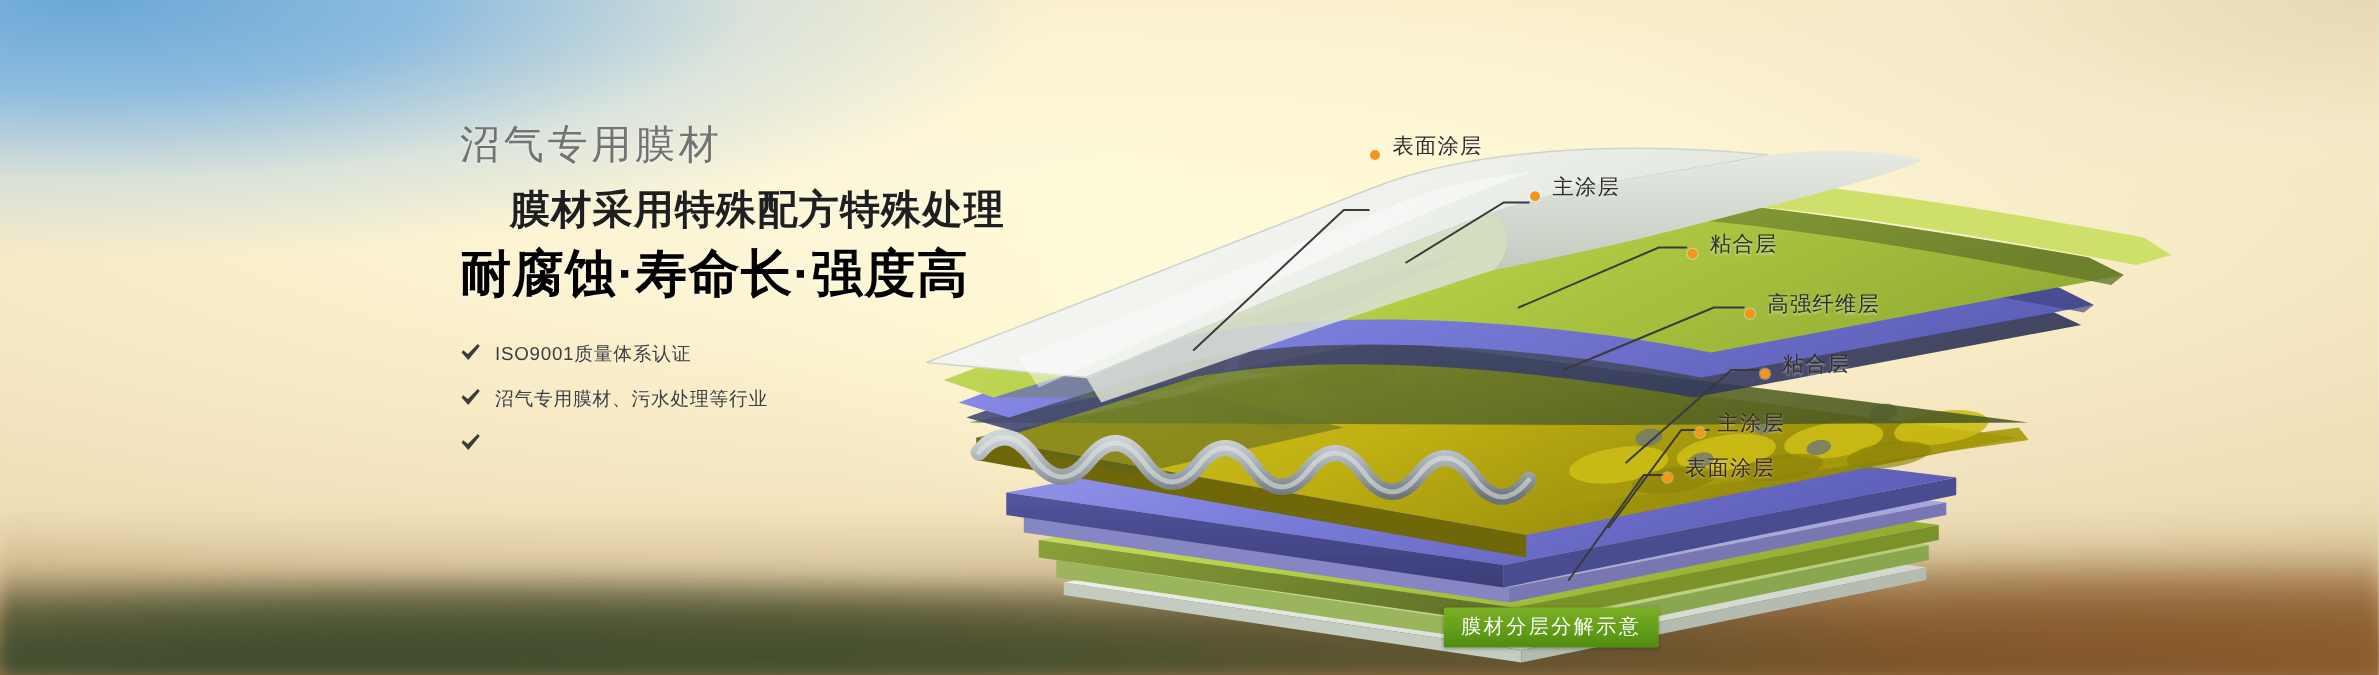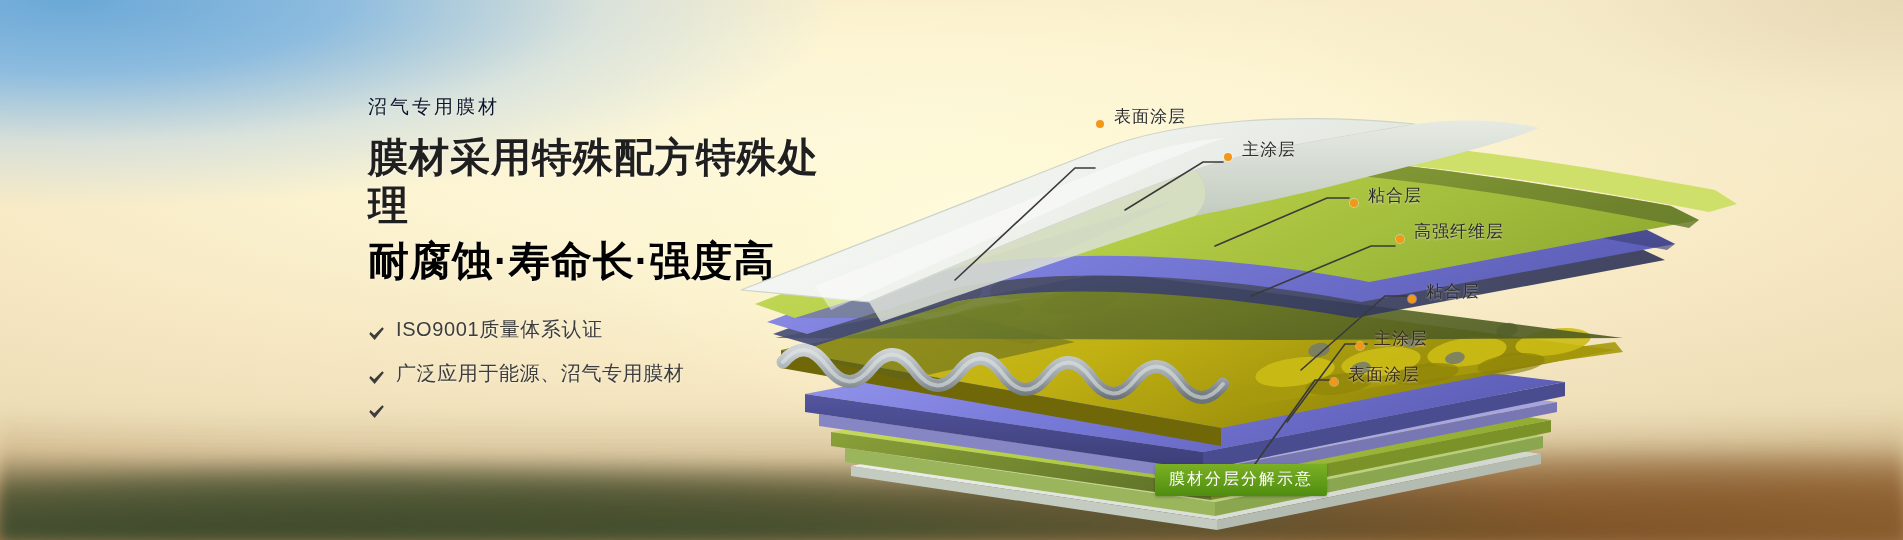--- a/index.html
+++ b/index.html
@@ -74,41 +74,42 @@
     position:absolute; bottom:60px; left:0; width:100%; height:70px;
     background:linear-gradient(180deg, rgba(245,232,200,0) 0%, rgba(238,215,170,0.35) 100%);
     filter:blur(10px);
   }
 
   
   .copy {
     position:absolute; left:368px; top:96px; width:470px;
   }
   .eyebrow {
-    font-size:19px; color:#0f172a; letter-spacing:3px;
+    font-size:32px; color:#737373; letter-spacing:3px;
     line-height:1.2; font-weight:400;
     text-shadow:0 1px 2px rgba(255,255,255,0.6);
   }
   .headline {
     margin-top:14px;
-    font-size:40px; font-weight:bold; color:#1f1f1f;
+    font-size:32px; font-weight:bold; color:#1f1f1f;
     letter-spacing:1px; line-height:1.2;
     text-shadow:0 1px 3px rgba(255,255,255,0.55);
+    margin-left:40px;
   }
   .subline {
     margin-top:8px;
     font-size:41px; font-weight:bold; color:#000000;
     letter-spacing:1px; line-height:1.2;
     text-shadow:0 1px 3px rgba(255,255,255,0.45);
   }
   .features { margin-top:30px; }
   .feature {
-    display:flex; align-items:flex-end;
+    display:flex; align-items:flex-start;
     margin-bottom:17px;
-    font-size:20px; color:#3d3d3d; letter-spacing:0.6px;
+    font-size:15px; color:#3d3d3d; letter-spacing:0.6px;
     text-shadow:0 1px 2px rgba(255,255,255,0.5);
   }
   .tick {
     width:17px; height:17px; margin-right:11px;
     flex:0 0 17px; display:block;
   }
 
   
   .diagram {
     position:absolute; left:655px; top:50px;
@@ -125,21 +126,21 @@
     text-shadow:0 1px 2px rgba(255,255,255,0.55);
   }
   .callout .dot {
     width:8px; height:8px; border-radius:50%;
     background:#f3961a; margin-right:10px; flex:0 0 8px;
     box-shadow:0 0 0 1px rgba(255,255,255,0.35);
   }
   .callout.light { color:#3a2a18; }
 
   .badge {
-    position:absolute; left:1155px; top:464px;
+    position:absolute; left:1155px; top:486px;
     padding:5px 14px 6px;
     background:linear-gradient(180deg,#7bb024 0%,#4f8d10 100%);
     color:#ffffff; font-size:16px; letter-spacing:2px;
     border-radius:2px;
     box-shadow:0 1px 3px rgba(0,0,0,0.25);
   }
 </style>
 </head>
 <body>
 
@@ -162,21 +163,21 @@
       <div class="feature">
         <svg class="tick" viewBox="0 0 20 20">
           <path d="M1.5 9.4 L3 7.2 L7.4 10.8 L16.8 1.4 L18.6 3.2 L7.8 16.4 Z" fill="#3c3c3c"></path>
         </svg>
         <span>ISO9001质量体系认证</span>
       </div>
       <div class="feature">
         <svg class="tick" viewBox="0 0 20 20">
           <path d="M1.5 9.4 L3 7.2 L7.4 10.8 L16.8 1.4 L18.6 3.2 L7.8 16.4 Z" fill="#3c3c3c"></path>
         </svg>
-        <span>广泛应用于能源、沼气专用膜材</span>
+        <span>沼气专用膜材、污水处理等行业</span>
       </div>
       <div class="feature">
         <svg class="tick" viewBox="0 0 20 20">
           <path d="M1.5 9.4 L3 7.2 L7.4 10.8 L16.8 1.4 L18.6 3.2 L7.8 16.4 Z" fill="#3c3c3c"></path>
         </svg>
       </div>
     </div>
   </div>
 
   <div class="diagram">
@@ -375,21 +376,21 @@
   <div class="callout" style="left:1224px; top:138px;">
     <span class="dot"></span>
     <span>主涂层</span>
   </div>
 
   <div class="callout" style="left:1350px; top:184px;">
     <span class="dot"></span>
     <span>粘合层</span>
   </div>
 
-  <div class="callout" style="left:1396px; top:220px;">
+  <div class="callout" style="left:1396px; top:232px;">
     <span class="dot"></span>
     <span>高强纤维层</span>
   </div>
 
   <div class="callout" style="left:1408px; top:280px;">
     <span class="dot"></span>
     <span>粘合层</span>
   </div>
 
   <div class="callout light" style="left:1356px; top:327px;">

